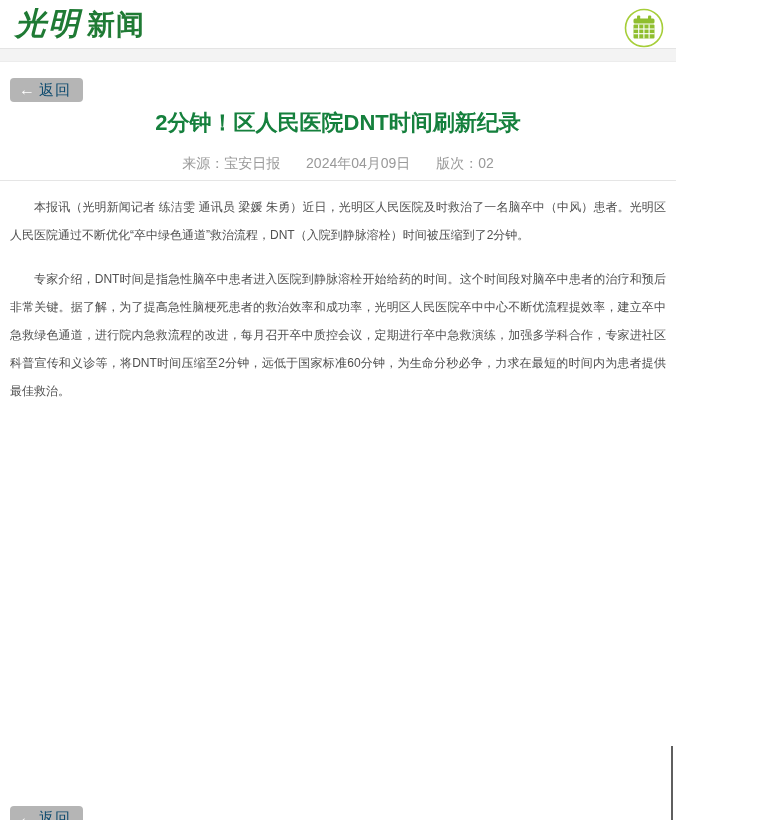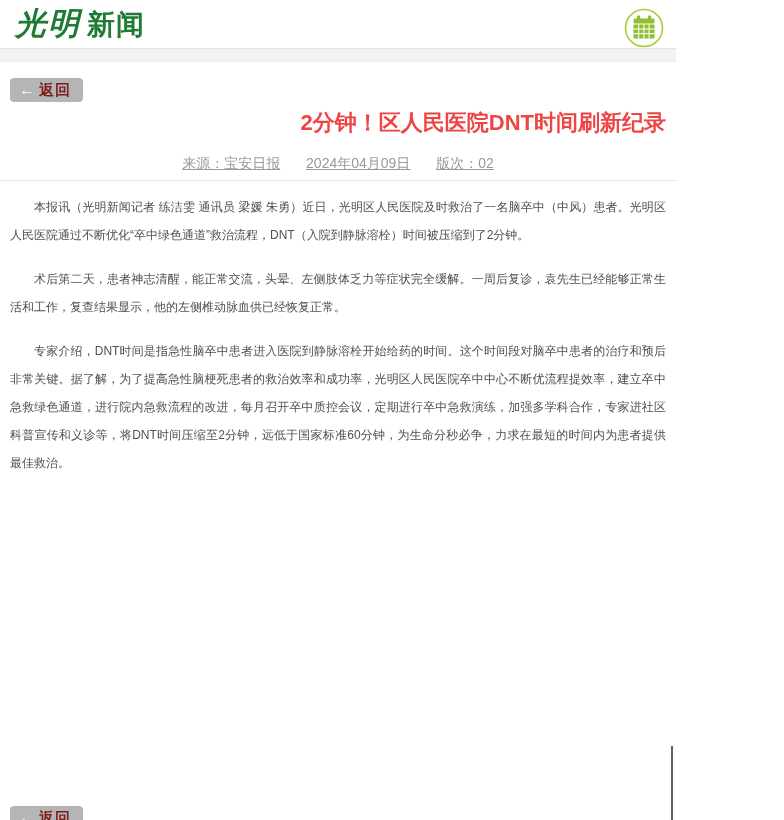--- a/index.html
+++ b/index.html
@@ -80,40 +80,39 @@
     cursor: pointer;
     font-family: "Liberation Sans", sans-serif;
   }
   .back-arrow {
     color: #ffffff;
     font-weight: bold;
     font-size: 16px;
     margin-right: 4px;
   }
   .back-label {
-    color: #7f1d1d;
+    color: #0c4a6e;
     letter-spacing: 1px;
-    font-weight: bold;
   }
   .article-title {
     margin: 6px 0 0 0;
-    text-align: right;
+    text-align: center;
     font-size: 22px;
     line-height: 30px;
     font-weight: bold;
-    color: #ef4444;
+    color: #15803d;
   }
   .article-meta {
     margin-top: 17px;
     text-align: center;
     font-size: 14px;
     line-height: 16px;
     color: #999999;
   }
-  .article-meta span { margin: 0 11px; text-decoration: underline; }
+  .article-meta span { margin: 0 11px; }
   .meta-divider {
     height: 0;
     border: none;
     border-top: 1px solid #e5e5e5;
     margin: 9px -10px 0 -10px;
   }
   .article-body {
     margin-top: 12px;
   }
   .article-body p {
@@ -185,21 +184,20 @@
     <div class="article-meta">
       <span>来源：宝安日报</span>
       <span>2024年04月09日</span>
       <span>版次：02</span>
     </div>
 
     <hr class="meta-divider">
 
     <article class="article-body">
       <p>本报讯（光明新闻记者 练洁雯 通讯员 梁媛 朱勇）近日，光明区人民医院及时救治了一名脑卒中（中风）患者。光明区人民医院通过不断优化“卒中绿色通道”救治流程，DNT（入院到静脉溶栓）时间被压缩到了2分钟。</p>
-      <p>术后第二天，患者神志清醒，能正常交流，头晕、左侧肢体乏力等症状完全缓解。一周后复诊，袁先生已经能够正常生活和工作，复查结果显示，他的左侧椎动脉血供已经恢复正常。</p>
       <p>专家介绍，DNT时间是指急性脑卒中患者进入医院到静脉溶栓开始给药的时间。这个时间段对脑卒中患者的治疗和预后非常关键。据了解，为了提高急性脑梗死患者的救治效率和成功率，光明区人民医院卒中中心不断优流程提效率，建立卒中急救绿色通道，进行院内急救流程的改进，每月召开卒中质控会议，定期进行卒中急救演练，加强多学科合作，专家进社区科普宣传和义诊等，将DNT时间压缩至2分钟，远低于国家标准60分钟，为生命分秒必争，力求在最短的时间内为患者提供最佳救治。</p>
     </article>
 
   </main>
 
   <button class="back-button bottom">
     <span class="back-arrow">←</span>
     <span class="back-label">返回</span>
   </button>
 

